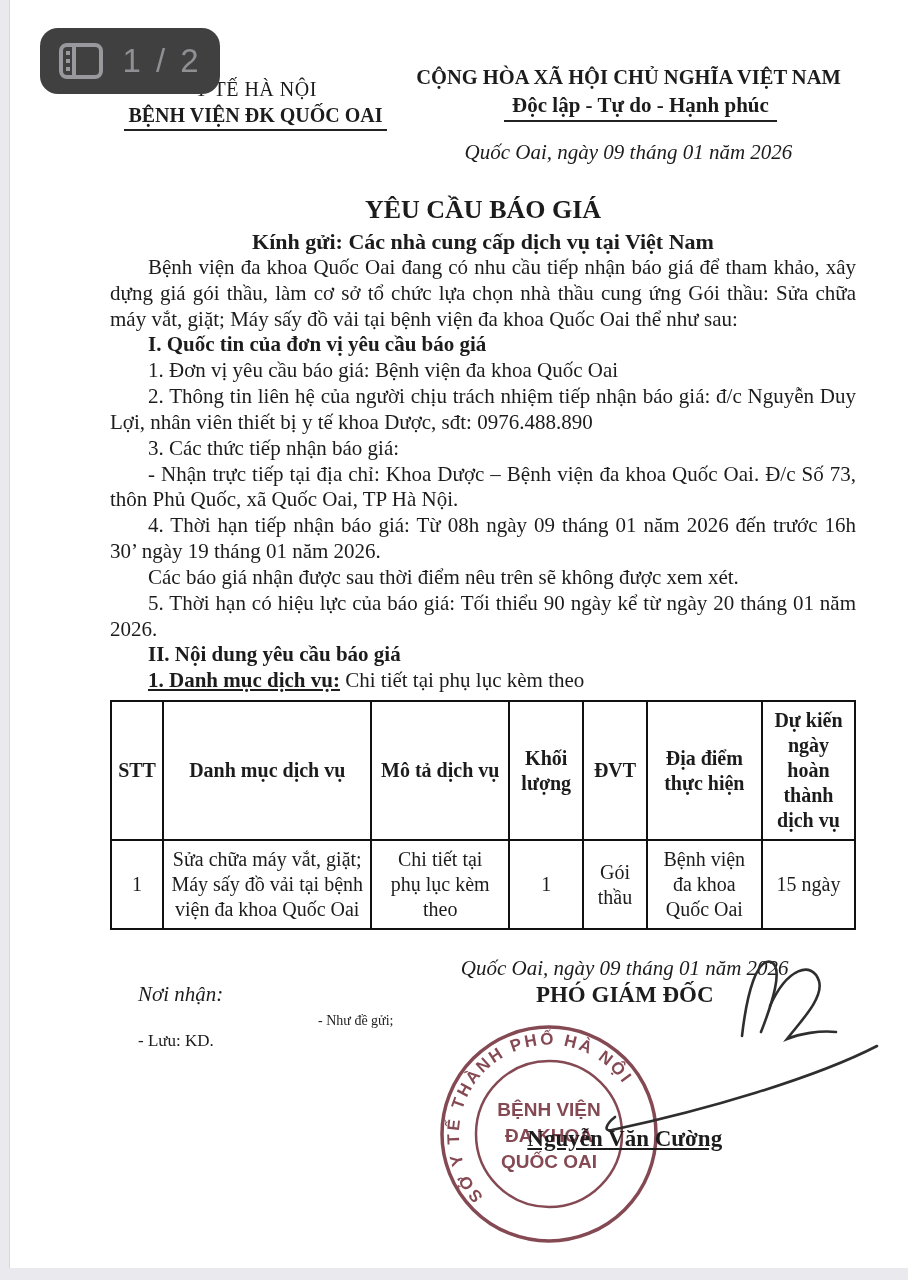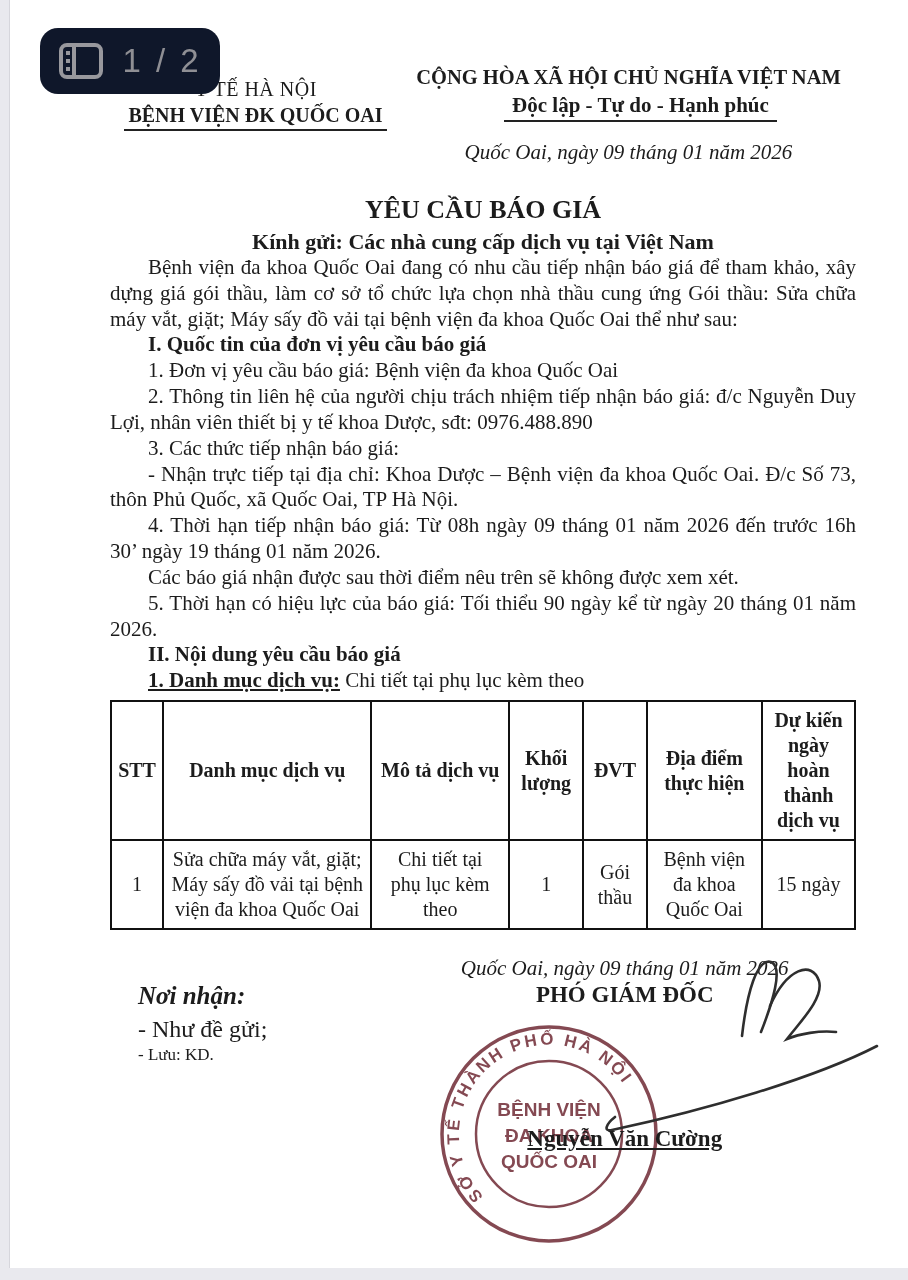--- a/index.html
+++ b/index.html
@@ -16,21 +16,21 @@
     left: 9px; top: 0; right: 0; bottom: 12px;
     background: #ffffff;
     border-left: 1px solid #d6d6dc;
     padding: 66px 52px 40px 100px;
   }
   
   .page-badge {
     position: absolute;
     left: 40px; top: 28px;
     width: 180px; height: 66px;
-    background: #0f172a;
+    background: #404040;
     border-radius: 18px;
     display: flex; align-items: center; justify-content: center;
     gap: 18px;
     z-index: 10;
   }
   .page-badge .label {
     font-family: "Liberation Sans", sans-serif;
     font-size: 33px;
     color: #8f8f94;
     letter-spacing: 3px;
@@ -72,22 +72,22 @@
     padding: 6px 4px;
   }
   table.svc th { font-size: 20px; line-height: 1.25; font-weight: bold; }
   table.svc td { font-size: 20px; line-height: 1.25; }
   .w-stt { width: 7%; }  .w-dm { width: 28%; } .w-mota { width: 18.5%; }
   .w-kl { width: 10%; }  .w-dvt { width: 8.5%; } .w-dd { width: 15.5%; } .w-dk { width: 12.5%; }
   table.svc th.w-dk { padding: 6px 10px; }
   
   .sign-zone { display: flex; margin-top: 26px; position: relative; }
   .sz-left { width: 38%; padding-top: 26px; padding-left: 28px; }
-  .sz-left .noi-nhan { font-size: 25px; font-weight: bold; font-style: italic; }
-  .sz-left .rcpt { font-size: 24px; margin-top: 6px; }
+  .sz-left .noi-nhan { font-size: 21px; font-weight: normal; font-style: italic; }
+  .sz-left .rcpt { font-size: 14px; margin-top: 6px; text-align: right; }
   .sz-left .rcpt2 { font-size: 17px; margin-top: 2px; }
   .sz-right { width: 62%; text-align: center; position: relative; }
   .sz-right .dateline { font-size: 21px; font-style: italic; }
   .sz-right .t1 { font-size: 23px; font-weight: bold; margin-top: 6px; }
   .sz-right .t2 { font-size: 23px; font-weight: bold; margin-top: 1px; }
   .sz-right .signer-name {
     font-size: 23px; font-weight: bold;
     margin-top: 118px;
     position: relative; z-index: 3; text-decoration: underline;
   }

